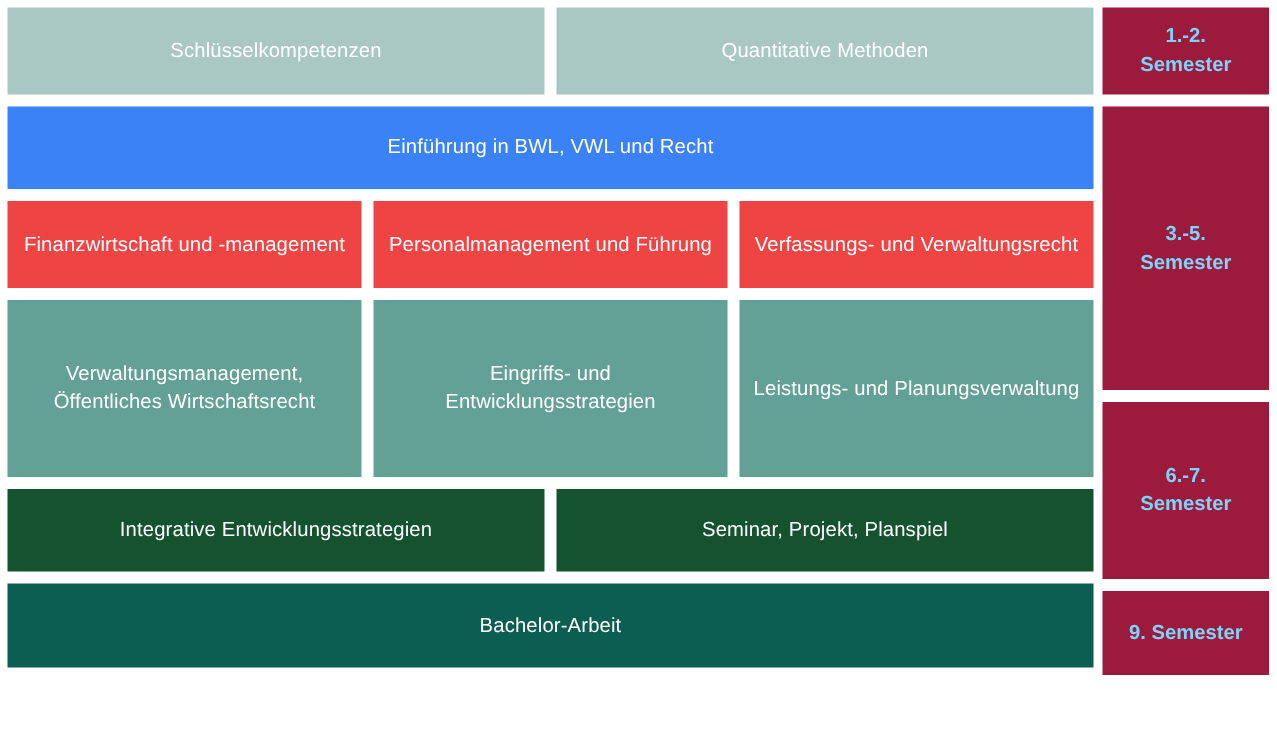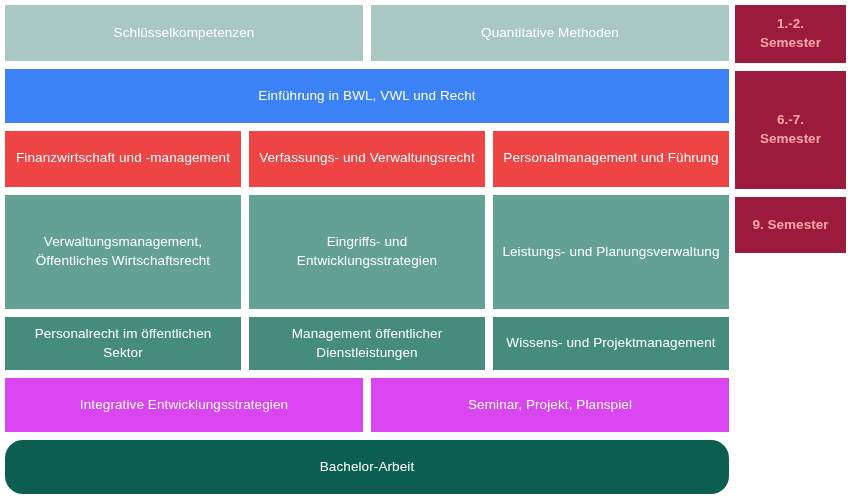--- a/index.html
+++ b/index.html
@@ -50,40 +50,40 @@
     align-items: center;
     justify-content: center;
     text-align: center;
     font-size: 13.5px;
     line-height: 1.38;
     padding: 4px 8px;
     box-sizing: border-box;
     letter-spacing: 0.1px;
   }
   .sem {
-    color: #fca5a5;
+    color: #7dd3fc;
     background: #9c1b3c;
     display: flex;
     align-items: center;
     justify-content: center;
     text-align: center;
     font-size: 13.5px;
     line-height: 1.38;
     font-weight: bold;
     box-sizing: border-box;
     padding: 14px;
   }
   
   .tone1 { background: #a9c8c3; }
   .tone2 { background: #3b82f6; }
   .tone3 { background: #ef4444; }
   .tone4 { background: #63a096; }
   .tone5 { background: #468c7e; }
-  .tone6 { background: #d946ef; }
-  .tone7 { background: #0c5e51; border-radius: 18px; }
+  .tone6 { background: #14532d; }
+  .tone7 { background: #0c5e51; }
 
   
   .r1 { height: 58px; }
   .r2 { height: 55px; }
   .r3 { height: 58px; }
   .r4 { height: 118px; }
   .r5 { height: 55px; }
   .r6 { height: 55px; }
   .r7 { height: 56px; }
 
@@ -104,46 +104,42 @@
       <div class="mod tone1" style="flex:50">Schlüsselkompetenzen</div>
       <div class="mod tone1" style="flex:50">Quantitative Methoden</div>
     </div>
 
     <div class="row r2">
       <div class="mod tone2" style="flex:100">Einführung in BWL, VWL und Recht</div>
     </div>
 
     <div class="row r3">
       <div class="mod tone3" style="flex:33">Finanzwirtschaft und -management</div>
+      <div class="mod tone3" style="flex:33">Personalmanagement und Führung</div>
       <div class="mod tone3" style="flex:33">Verfassungs- und Verwaltungsrecht</div>
-      <div class="mod tone3" style="flex:33">Personalmanagement und Führung</div>
     </div>
 
     <div class="row r4">
       <div class="mod tone4" style="flex:25">Verwaltungsmanagement, Öffentliches Wirtschaftsrecht</div>
       <div class="mod tone4" style="flex:25">Eingriffs- und Entwicklungsstrategien</div>
       <div class="mod tone4" style="flex:25">Leistungs- und Planungsverwaltung</div>
     </div>
 
-    <div class="row r5">
-      <div class="mod tone5" style="flex:33">Personalrecht im öffentlichen Sektor</div>
-      <div class="mod tone5" style="flex:33">Management öffentlicher Dienstleistungen</div>
-      <div class="mod tone5" style="flex:33">Wissens- und Projektmanagement</div>
-    </div>
 
     <div class="row r6">
       <div class="mod tone6" style="flex:49">Integrative Entwicklungsstrategien</div>
       <div class="mod tone6" style="flex:49">Seminar, Projekt, Planspiel</div>
     </div>
 
     <div class="row r7">
       <div class="mod tone7" style="flex:100">Bachelor-Arbeit</div>
     </div>
 
   </div>
 
   <div class="right-col">
     <div class="sem s1">1.-2. Semester</div>
+    <div class="sem s2">3.-5. Semester</div>
     <div class="sem s3">6.-7. Semester</div>
     <div class="sem s4">9. Semester</div>
   </div>
 
 </div>
 
 </body></html>

